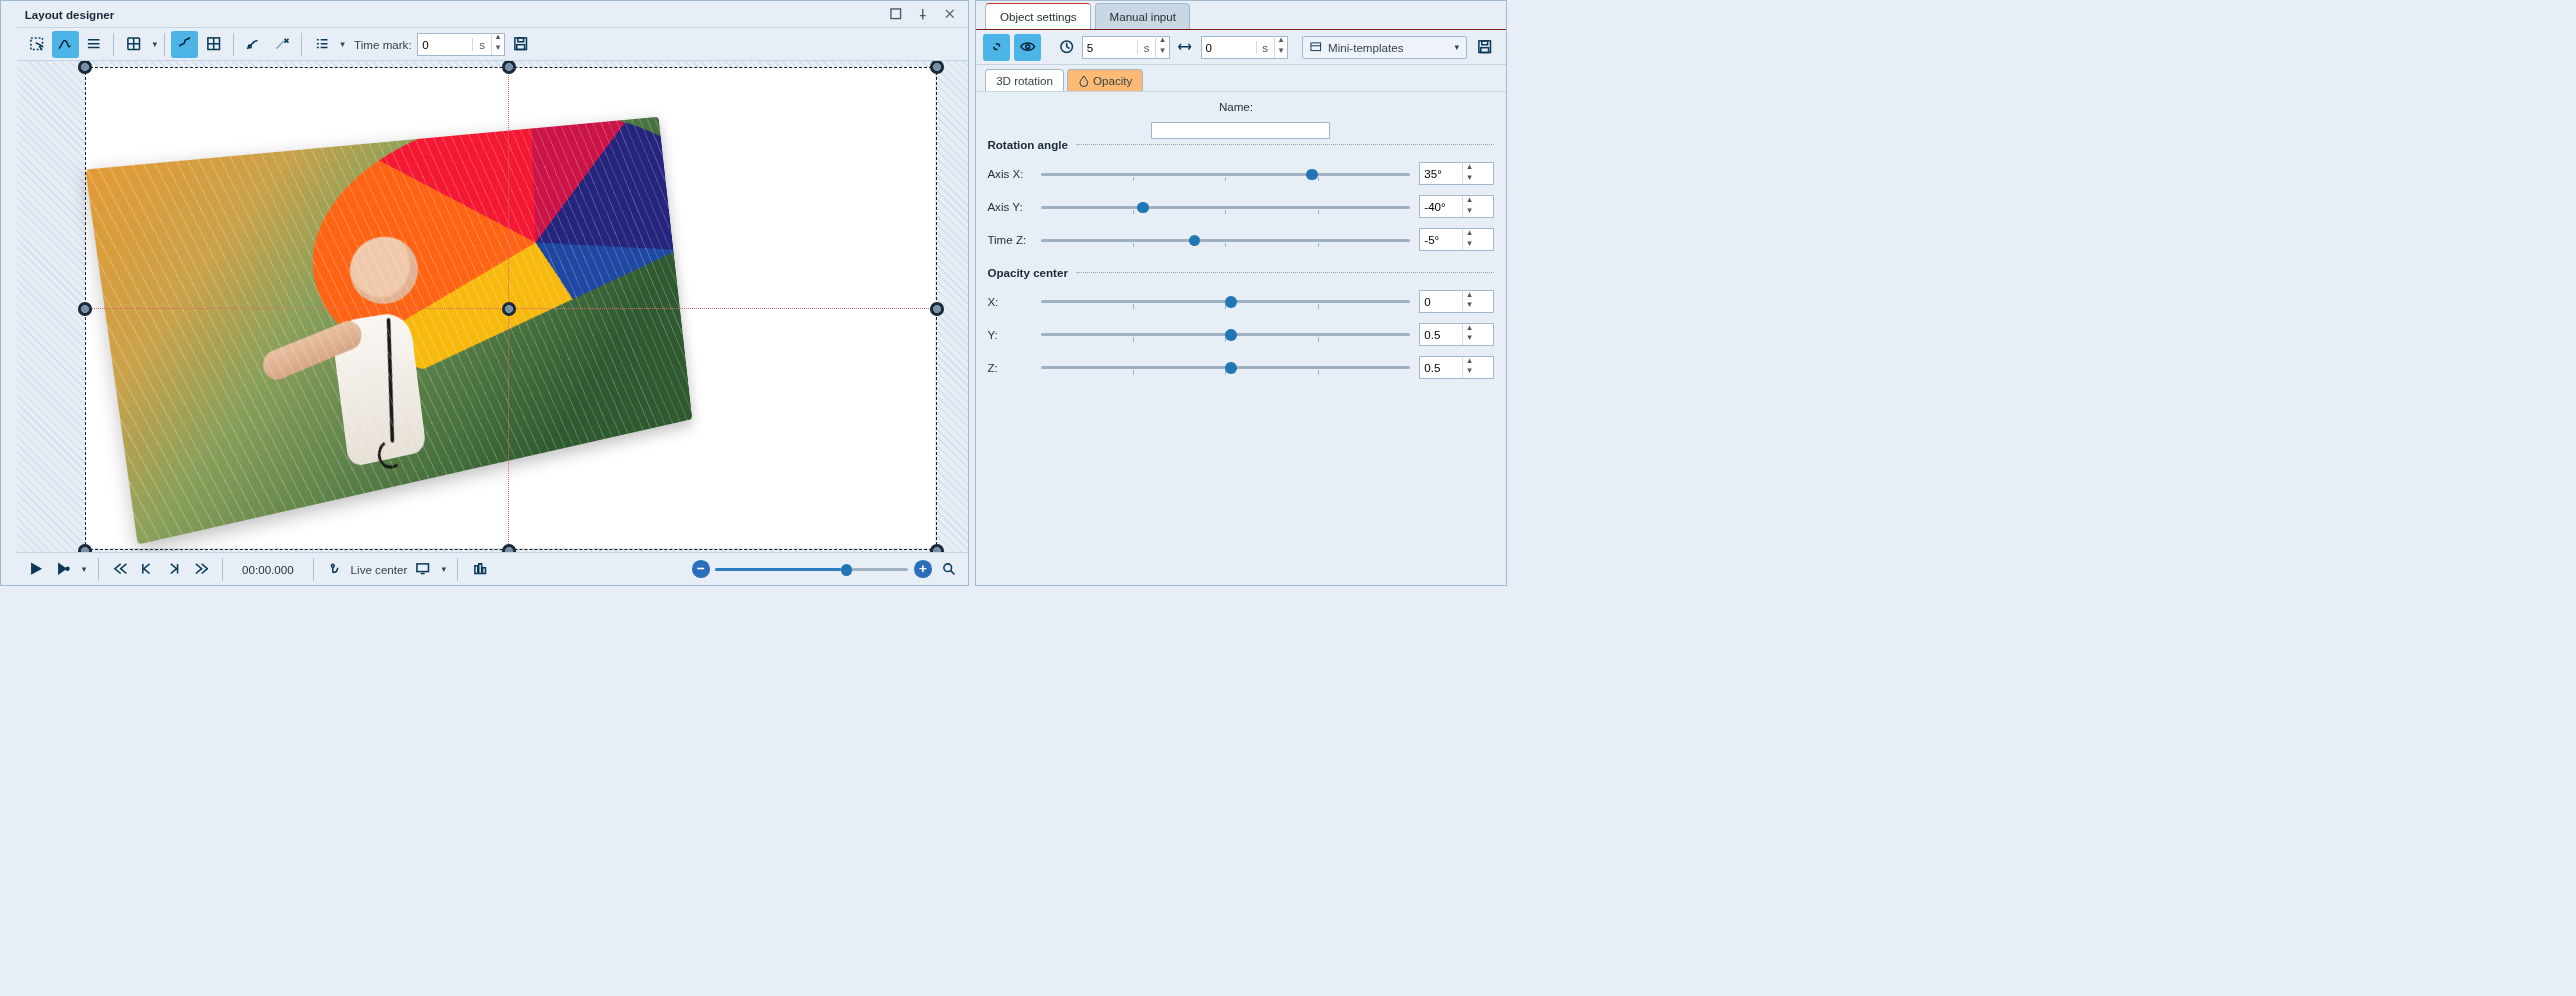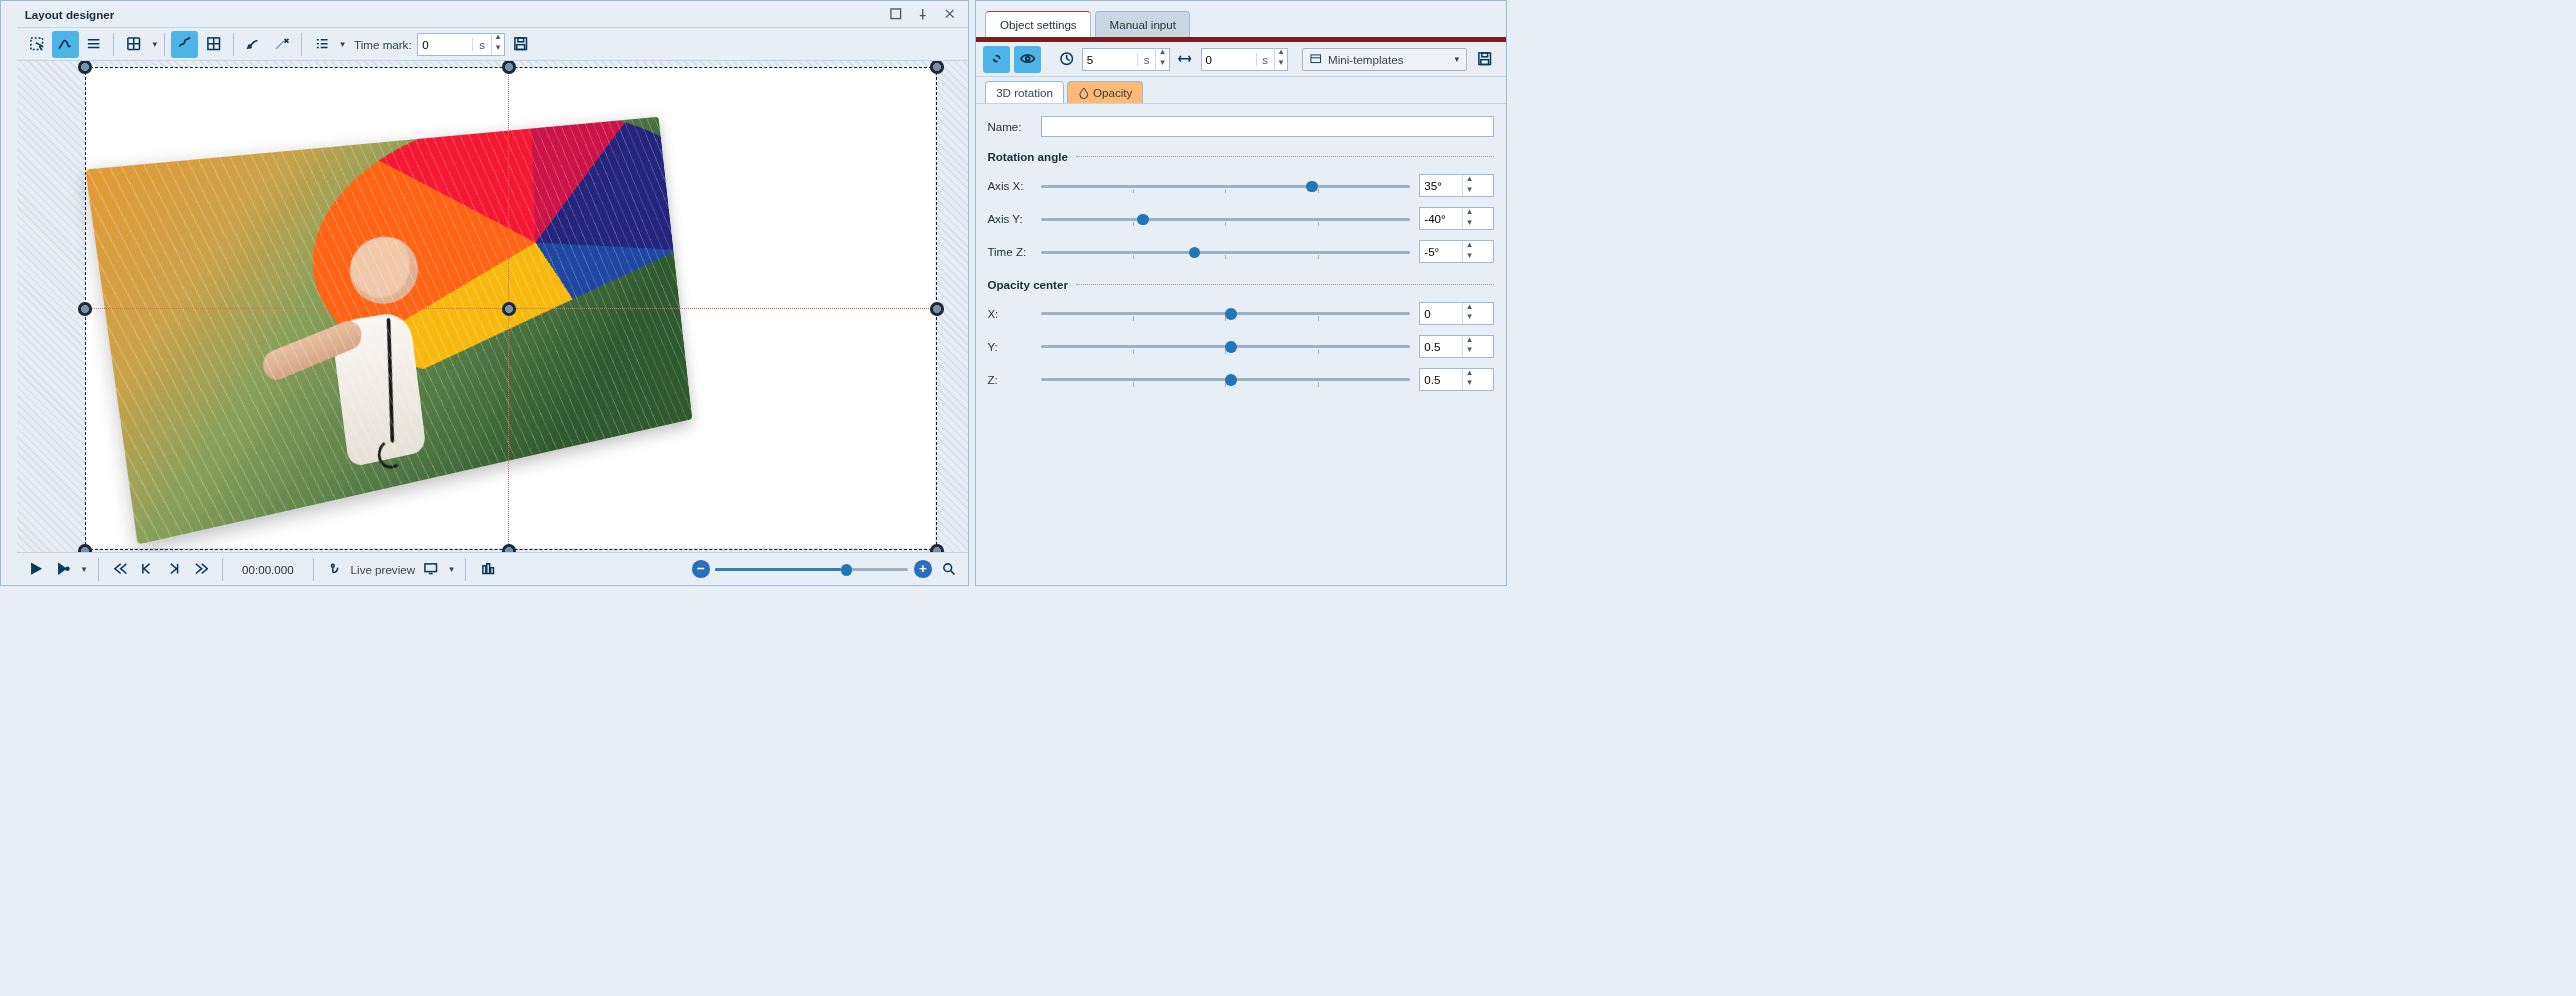--- a/index.html
+++ b/index.html
@@ -52,30 +52,30 @@
 .tc-label{margin:0 9.7px;color:#233;}
 .tc-sep{width:1px;height:23px;background:#b0c0d0;margin:0 5.8px;}
 .zoom-wrap{margin-left:auto;display:flex;align-items:center;gap:5.8px;}
 .slider-track{position:relative;width:193px;height:13.5px;}
 .slider-line{position:absolute;top:5.8px;height:2.9px;border-radius:2.9px;background:#9eb0c2;width:100%;}
 .slider-done{position:absolute;top:5.8px;height:2.9px;border-radius:2.9px;background:#2c7ebc;}
 .slider-thumb{position:absolute;top:1.9px;width:11.6px;height:11.6px;border-radius:50%;background:#2077b6;}
 .round-btn{width:17.4px;height:17.4px;border-radius:50%;background:#2b6fba;color:#fff;display:flex;align-items:center;justify-content:center;font-size:13.5px;font-weight:bold;}
 
 
-.tabs-row{display:flex;height:41px;border-bottom:5px solid #7f1d1d;padding:0 9.7px 0 9.7px;gap:3.9px;align-items:flex-end;}
+.tabs-row{display:flex;height:29px;border-bottom:1px solid #7f1d1d;padding:0 9.7px 0 9.7px;gap:3.9px;align-items:flex-end;}
 .tab{padding:5.8px 13.5px;background:#c9d6e3;border:1px solid #a0b8d0;border-bottom:none;border-radius:3.9px 3.9px 0 0;cursor:pointer;font-size:11.6px;color:#233;}
 .tab.active{background:#fff;border-top:1.9px solid #c33a2a;}
 .toolbar-r{display:flex;align-items:center;height:35px;padding:0 7.7px;gap:3.9px;border-bottom:1px solid #c5d4e3;}
 .mini-select{display:flex;align-items:center;border:1px solid #a0b8d0;background:#eef3f9;height:23px;padding:0 5.8px;border-radius:1.9px;cursor:pointer;gap:5.8px;}
 .sub-tabs{display:flex;height:27px;padding:5.8px 9.7px 0 9.7px;gap:3.9px;border-bottom:1px solid #c5d4e3;align-items:flex-end;}
 .sub-tab{padding:3.9px 9.7px;background:#fdba74;border:1px solid #a0b8d0;border-bottom:none;border-radius:3.9px 3.9px 0 0;cursor:pointer;font-size:11.6px;}
 .sub-tab.active{background:#fff;}
 .prop-body{padding:7.7px 11.6px;flex:1;}
-.prop-row{display:flex;align-items:center;height:29px;gap:9.7px;}
+.prop-row{display:flex;align-items:center;height:29px;gap:9.7px;flex-direction:column;}
 .prop-row label{width:44px;color:#233;}
 .prop-row .name-input{flex:1;border:1px solid #a0b8d0;height:21px;background:#fff;}
 .section-hdr{display:flex;align-items:center;margin:9.7px 0 5.8px 0;font-weight:600;color:#1a2a3a;}
 .section-hdr::after{content:"";flex:1;border-top:1px dotted #8aa;margin-left:7.7px;}
 .prop-slider-row{display:flex;align-items:center;height:33px;gap:9.7px;}
 .prop-slider-row .plabel{width:44px;color:#233;}
 .prop-slider-row .slider-track{flex:1;height:13.5px;}
 .prop-slider-row .tick{position:absolute;top:9.7px;width:1px;height:4.8px;background:#9eb0c2;}
 .prop-slider-row .spinner-input{width:75px;}
 .prop-slider-row .spinner-input input{width:42px;}
@@ -242,21 +242,21 @@
       </span>
     <span class="tc-sep"></span>
     <span class="tc-label">00:00.000</span>
     <span class="tc-sep"></span>
     <span class="bb-btn">
         <svg width="15.4" height="15.4" viewBox="0 0 16 16">
           <circle cx="5" cy="5" r="1.5"></circle>
           <path d="M5 7v5M5 12c3 0 5-2 5-5"></path>
         </svg>
       </span>
-    <span>Live preview</span>
+    <span>Live center</span>
     <span class="bb-btn">
         <svg width="15.4" height="15.4" viewBox="0 0 16 16">
           <rect x="2" y="3" width="12" height="8"></rect>
           <path d="M6 13h4"></path>
         </svg>
       </span>
       <span class="dropdown-arrow">▼</span>
     <span class="tc-sep"></span>
     <span class="bb-btn">
         <svg width="15.4" height="15.4" viewBox="0 0 16 16">

